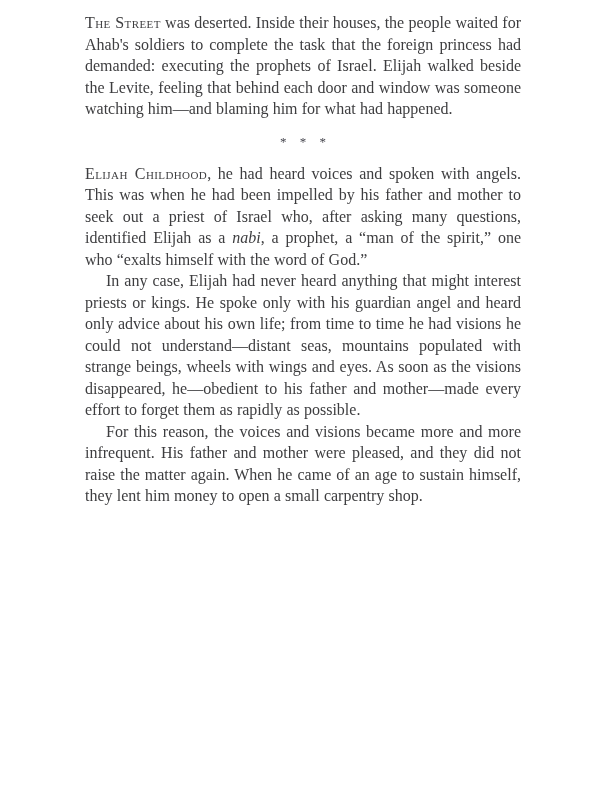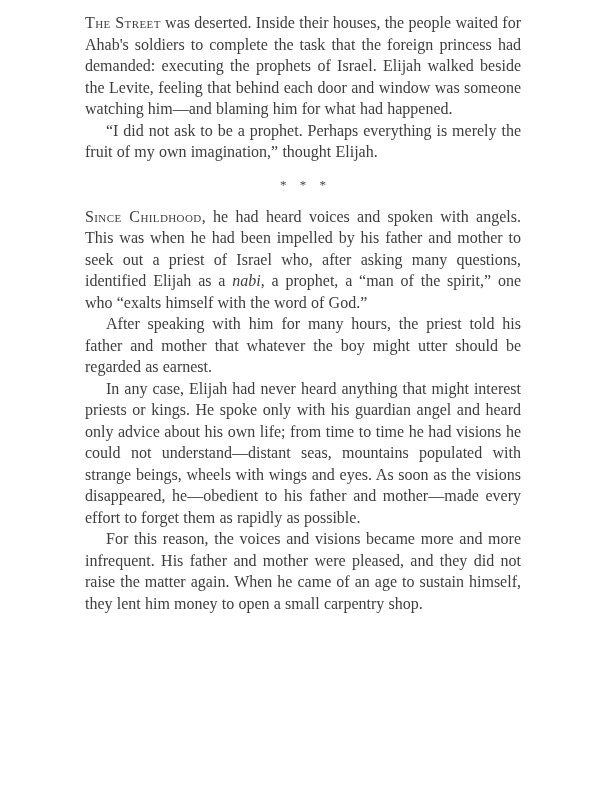--- a/index.html
+++ b/index.html
@@ -48,27 +48,25 @@
       text-indent: 5px;
     }
   </style>
 </head>
 <body>
 
 <div class="book-page">
 
   <p class="para"><span class="sc">The Street</span><span> was deserted. Inside their houses, the people waited for Ahab's soldiers to complete the task that the foreign princess had demanded: executing the prophets of Israel. Elijah walked beside the Levite, feeling that behind each door and window was someone watching him—and blaming him for what had happened.</span></p>
 
-  <p class="para indent"><span>“I did not ask to be a prophet. Perhaps everything is merely the fruit of my own imagination,” thought Elijah.</span></p>
 
 
   <div class="separator">* * *</div>
 
-  <p class="para"><span class="sc">Since Childhood</span><span>, he had heard voices and spoken with angels. This was when he had been impelled by his father and mother to seek out a priest of Israel who, after asking many questions, identified Elijah as a </span><span class="ital">nabi</span><span>, a prophet, a “man of the spirit,” one who “exalts himself with the word of God.”</span></p>
+  <p class="para"><span class="sc">Elijah Childhood</span><span>, he had heard voices and spoken with angels. This was when he had been impelled by his father and mother to seek out a priest of Israel who, after asking many questions, identified Elijah as a </span><span class="ital">nabi</span><span>, a prophet, a “man of the spirit,” one who “exalts himself with the word of God.”</span></p>
 
-  <p class="para indent"><span>After speaking with him for many hours, the priest told his father and mother that whatever the boy might utter should be regarded as earnest.</span></p>
 
 
   <p class="para indent"><span>In any case, Elijah had never heard anything that might interest priests or kings. He spoke only with his guardian angel and heard only advice about his own life; from time to time he had visions he could not understand—distant seas, mountains populated with strange beings, wheels with wings and eyes. As soon as the visions disappeared, he—obedient to his father and mother—made every effort to forget them as rapidly as possible.</span></p>
 
   <p class="para indent"><span>For this reason, the voices and visions became more and more infrequent. His father and mother were pleased, and they did not raise the matter again. When he came of an age to sustain himself, they lent him money to open a small carpentry shop.</span></p>
 
 </div>
 
 </body></html>

